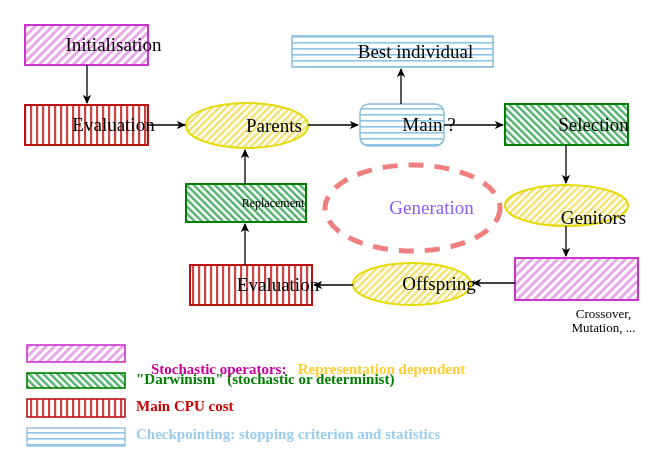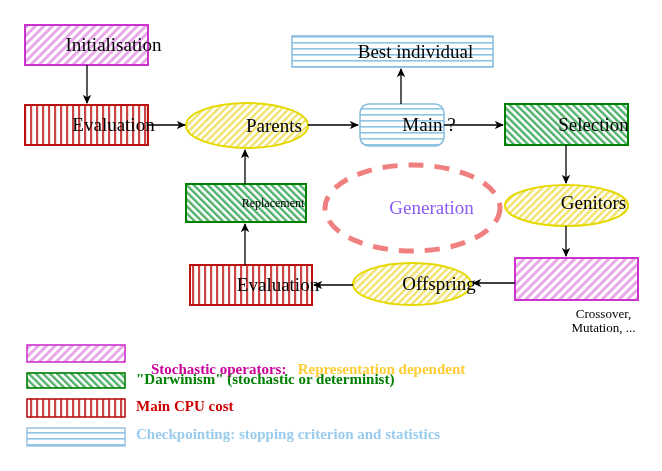--- a/index.html
+++ b/index.html
@@ -135,21 +135,21 @@
   <div class="node-label lbl-lg" style="left:360px; top:104px; width:84px; height:42px;">Main ?</div>
 
   <div class="node-label lbl-lg" style="left:505px; top:104px; width:123px; height:41px;">Selection</div>
 
   <div class="node-label lbl-lg" style="left:280px; top:36px; width:217px; height:31px;">Best individual</div>
 
   <div class="node-label lbl-md" style="left:186px; top:184px; width:120px; height:38px;">Replacement</div>
 
   <div class="node-label lbl-lg" style="left:317px; top:185px; width:175px; height:46px; color:#8b5cf6;">Generation</div>
 
-  <div class="node-label lbl-lg" style="left:505px; top:180px; width:123px; height:45px;">Genitors</div>
+  <div class="node-label lbl-lg" style="left:505px; top:195px; width:123px; height:45px;">Genitors</div>
 
   <div class="node-label lbl-lg" style="left:190px; top:265px; width:122px; height:40px;">Evaluation</div>
 
   <div class="node-label lbl-lg" style="left:353px; top:263px; width:118px; height:42px;">Offspring</div>
 
   <div class="node-label lbl-sm" style="left:515px; top:258px; width:123px; height:42px;margin-top:42px;">Crossover,
 Mutation, ...</div>
 
   <div class="legend-text" style="left:136px; top:344px;text-align:center;">
     <span style="color:#cc0099;">Stochastic operators:</span><span>&nbsp;&nbsp;&nbsp;</span><span style="color:#ffcc33;">Representation dependent</span>

